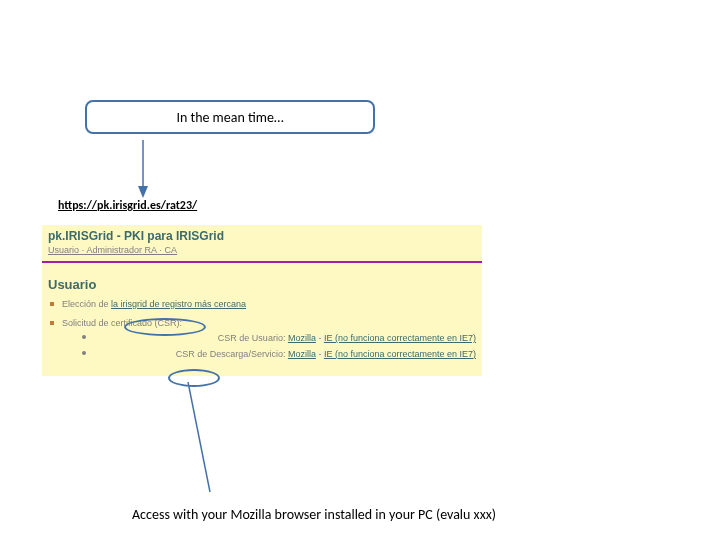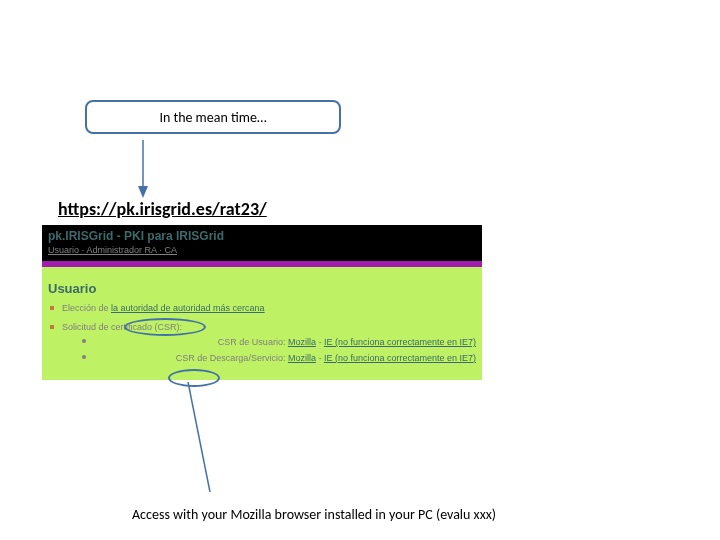--- a/index.html
+++ b/index.html
@@ -9,21 +9,21 @@
     height: 540px;
     background: #ffffff;
     font-family: Calibri, Arial, sans-serif;
     position: relative;
     overflow: hidden;
   }
   .callout {
     position: absolute;
     left: 85px;
     top: 100px;
-    width: 256px;
+    width: 290px;
     height: 34px;
     border: 2px solid #4472a8;
     border-radius: 8px;
     background: #ffffff;
     display: flex;
     align-items: center;
     justify-content: center;
     font-size: 14px;
     color: #000;
     padding: 0 6px;
@@ -31,51 +31,51 @@
   }
   .arrow-down {
     position: absolute;
     left: 135px;
     top: 140px;
   }
   .url-link {
     position: absolute;
     left: 58px;
     top: 198px;
-    font-size: 18px;
+    font-size: 12px;
     font-weight: 700;
     color: #000;
     text-decoration: underline;
   }
   .panel {
     position: absolute;
     left: 42px;
     top: 225px;
     width: 440px;
   }
   .panel-header {
-    background: #000000;
-    border-bottom: 6px solid #a21caf;
+    background: #fef9c3;
+    border-bottom: 2px solid #a21caf;
     padding: 4px 6px 6px 6px;
   }
   .panel-title {
     font-family: Verdana, Arial, sans-serif;
     font-size: 12px;
     font-weight: 700;
     color: #3d6a6a;
   }
   .panel-subnav {
     font-family: Verdana, Arial, sans-serif;
     font-size: 9px;
     color: #808080;
     margin-top: 2px;
     text-decoration: underline;
   }
   .panel-body {
-    background: #bef264;
+    background: #fef9c3;
     padding: 8px 6px 10px 6px;
   }
   .section-title {
     font-family: Verdana, Arial, sans-serif;
     font-size: 13px;
     font-weight: 700;
     color: #3d6a6a;
     margin: 6px 0 6px 0;
   }
   ul.top-list {
@@ -167,21 +167,21 @@
 
 <div class="panel">
   <div class="panel-header">
     <div class="panel-title">pk.IRISGrid - PKI para IRISGrid</div>
     <div class="panel-subnav">Usuario · Administrador RA · CA</div>
   </div>
   <div class="panel-body">
     <div class="section-title">Usuario</div>
     <ul class="top-list">
       <li>
-        <span>Elección de </span><span class="lnk">la autoridad de autoridad más cercana</span>
+        <span>Elección de </span><span class="lnk">la irisgrid de registro más cercana</span>
       </li>
       <li>
         <span>Solicitud de certificado (CSR):</span>
         <ul class="sub-list">
           <li>
             <span>CSR de Usuario: </span><span class="lnk">Mozilla</span><span> - </span><span class="lnk">IE (no funciona correctamente en IE7)</span>
           </li>
           <li>
             <span>CSR de Descarga/Servicio: </span><span class="lnk">Mozilla</span><span> - </span><span class="lnk">IE (no funciona correctamente en IE7)</span>
           </li>

